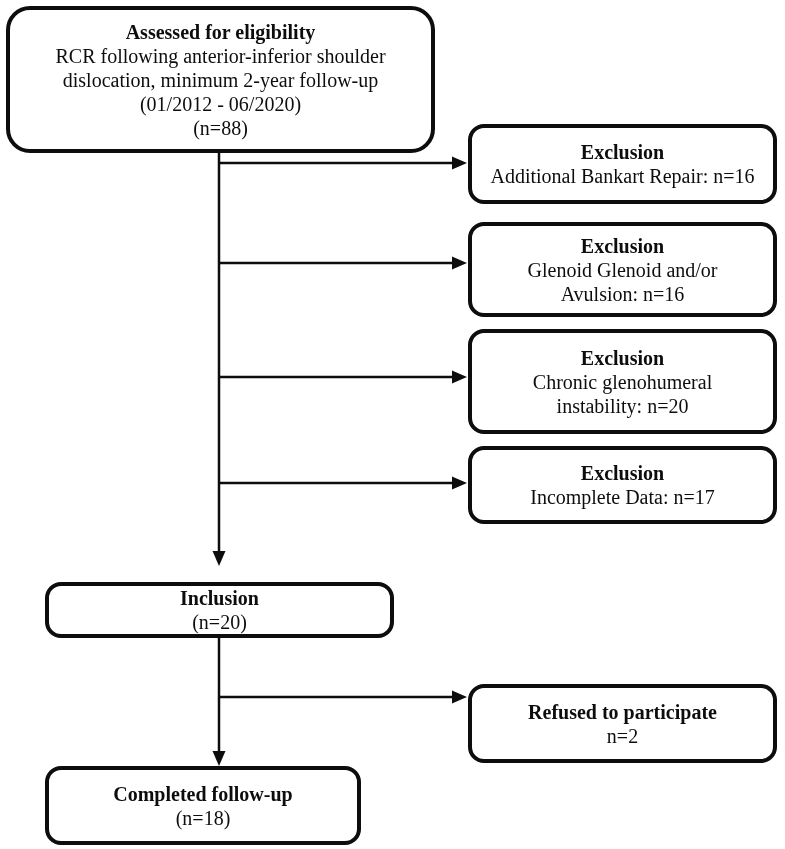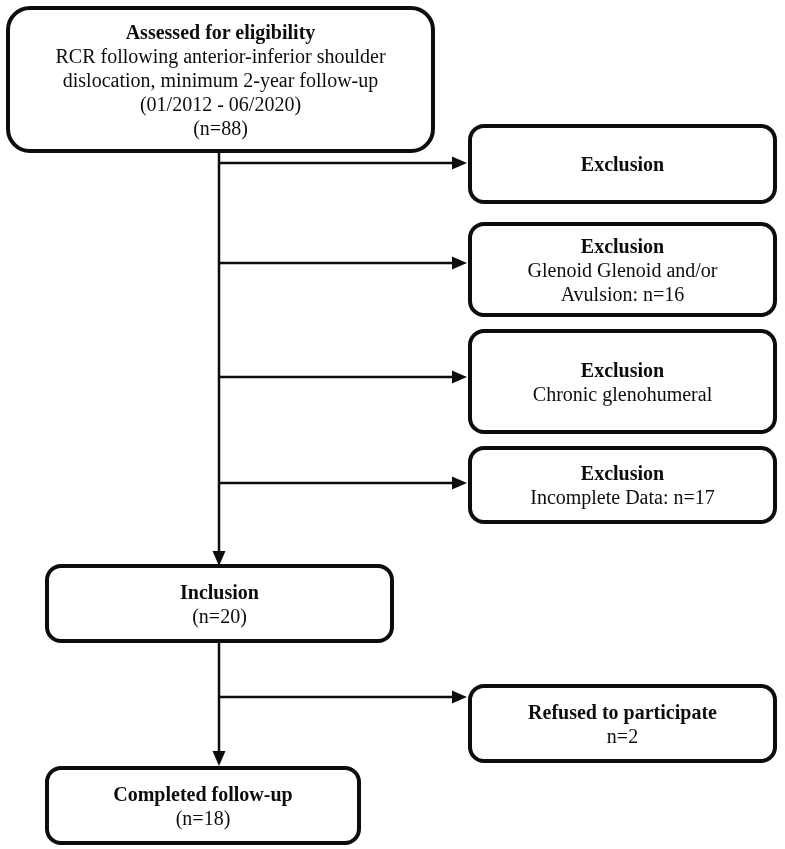--- a/index.html
+++ b/index.html
@@ -39,21 +39,21 @@
     padding: 2px 8px;
   }
   .box-title {
     font-weight: bold;
   }
   .box.assessed   { left: 6px;   top: 6px;   width: 429px; height: 147px; border-radius: 24px; }
   .box.exclusion1 { left: 468px; top: 124px; width: 309px; height: 80px;  }
   .box.exclusion2 { left: 468px; top: 222px; width: 309px; height: 95px;  }
   .box.exclusion3 { left: 468px; top: 329px; width: 309px; height: 105px; }
   .box.exclusion4 { left: 468px; top: 446px; width: 309px; height: 78px;  }
-  .box.inclusion  { left: 45px;  top: 564px; width: 349px; height: 79px;  }
+  .box.inclusion  { left: 45px;  top: 582px; width: 349px; height: 56px;  }
   .box.refused    { left: 468px; top: 684px; width: 309px; height: 79px;  }
   .box.completed  { left: 45px;  top: 766px; width: 316px; height: 79px; align-items: center;  }
 </style>
 </head>
 <body>
 
 <div class="canvas">
 
   <svg class="connectors" viewBox="0 0 785 849" xmlns="http://www.w3.org/2000/svg">
     <g stroke="#0d0d0d" stroke-width="2.5" fill="none">
@@ -79,31 +79,33 @@
   <div class="box assessed">
     <div class="box-title">Assessed for eligibility</div>
     <div class="box-line">RCR following anterior-inferior shoulder</div>
     <div class="box-line">dislocation, minimum 2-year follow-up</div>
     <div class="box-line">(01/2012 - 06/2020)</div>
     <div class="box-line">(n=88)</div>
   </div>
 
   <div class="box exclusion1">
     <div class="box-title">Exclusion</div>
+    <div class="box-line">Additional Bankart Repair: n=16</div>
   </div>
 
   <div class="box exclusion2">
     <div class="box-title">Exclusion</div>
     <div class="box-line">Glenoid Glenoid and/or</div>
     <div class="box-line">Avulsion: n=16</div>
   </div>
 
   <div class="box exclusion3">
     <div class="box-title">Exclusion</div>
     <div class="box-line">Chronic glenohumeral</div>
+    <div class="box-line">instability: n=20</div>
   </div>
 
   <div class="box exclusion4">
     <div class="box-title">Exclusion</div>
     <div class="box-line">Incomplete Data: n=17</div>
   </div>
 
   <div class="box inclusion">
     <div class="box-title">Inclusion</div>
     <div class="box-line">(n=20)</div>

